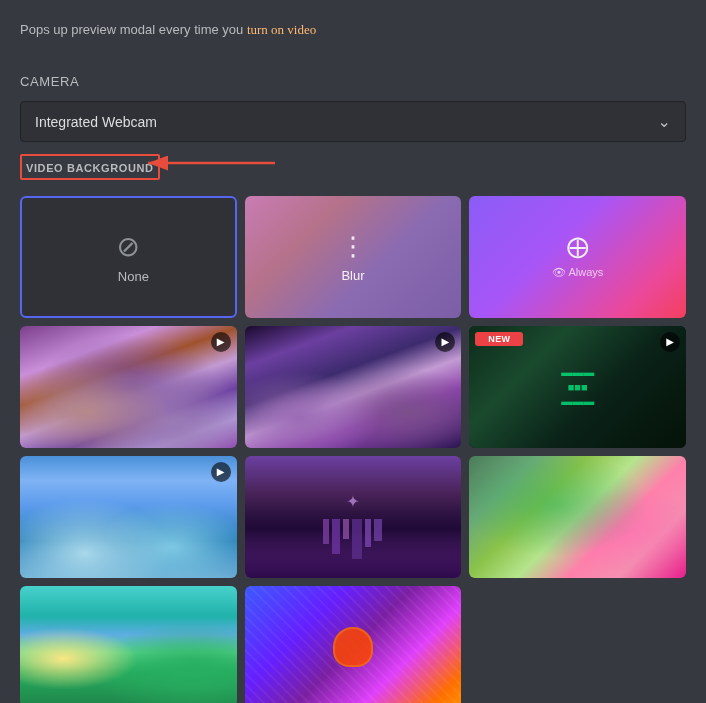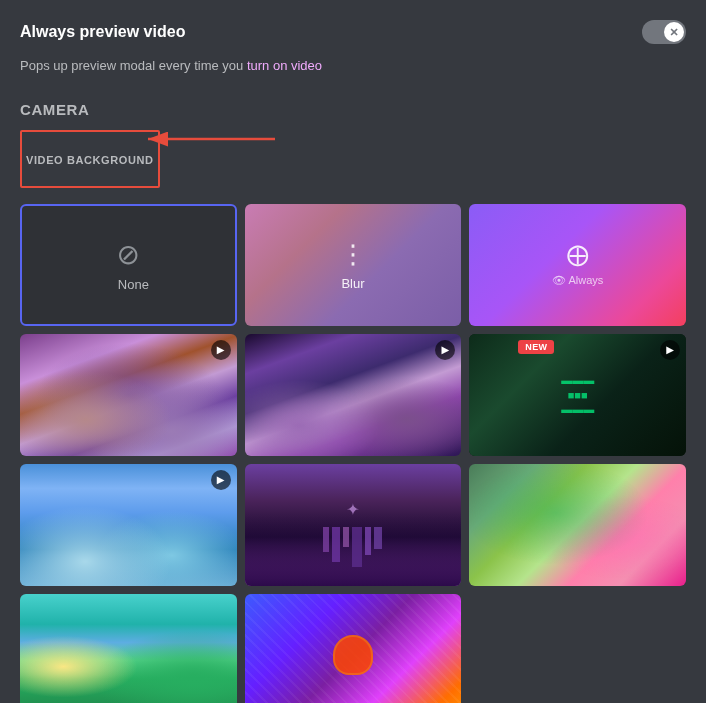--- a/index.html
+++ b/index.html
@@ -62,31 +62,32 @@
       line-height: 1;
     }
 
     .toggle-subtitle {
       font-size: 13px;
       color: #b9bbbe;
       margin-top: 2px;
     }
 
     .toggle-subtitle span {
-      color: #f0abfc;
+      color: #fdba74;
+      font-family: Liberation Serif, serif;
     }
 
     
     .section-label {
-      font-size: 15px;
-      font-weight: 700;
+      font-size: 13px;
+      font-weight: 400;
       color: #b9bbbe;
       letter-spacing: 0.6px;
       text-transform: uppercase;
-      margin-top: 16px;
+      margin-top: 24px;
     }
 
     
     .camera-dropdown {
       width: 100%;
       background: #2f3136;
       border: 1px solid #202225;
       border-radius: 4px;
       padding: 10px 14px;
       display: flex;
@@ -105,21 +106,21 @@
     .video-bg-label {
       font-size: 11px;
       font-weight: 700;
       color: #b9bbbe;
       letter-spacing: 0.6px;
       text-transform: uppercase;
     }
 
     .red-box {
       border: 2px solid #e74c3c;
-      padding: 18px 4px;
+      padding: 2px 4px;
       border-radius: 2px;
     }
 
     
     .bg-grid {
       display: grid;
       grid-template-columns: repeat(3, 1fr);
       gap: 8px;
       margin-top: 4px;
     }
@@ -201,24 +202,23 @@
     }
 
     .new-badge {
       position: absolute;
       top: 6px;
       left: 6px;
       background: #ed4245;
       color: white;
       font-size: 9px;
       font-weight: 800;
-      padding: 2px 7px;
+      padding: 2px 13px;
       border-radius: 3px;
       letter-spacing: 0.3px;
-      margin-left: 43px;
     }
 
     
     .toggle-area {
       display: flex;
       flex-direction: column;
       gap: 4px;
     }
 
     
@@ -236,37 +236,33 @@
       top: -6px;
       pointer-events: none;
     }
 
   </style>
 </head>
 <body>
 
 <div class="settings-container">
 
-  <div class="toggle-row">
-    <span class="toggle-title">Always preview video</span>
-    <div class="toggle-switch">
-      <div class="toggle-knob">
-        <span class="toggle-x">✕</span>
-      </div>
-    </div>
-  </div>
 
   <div class="toggle-area">
     <div class="toggle-subtitle">
       Pops up preview modal every time you <span>turn on video</span>
     </div>
   </div>
 
   <div class="section-label">CAMERA</div>
 
+  <div class="camera-dropdown">
+    <span>Integrated Webcam</span>
+    <span class="chevron-down">⌄</span>
+  </div>
 
   <div class="annotation-container">
     <div class="red-box">
       <span class="video-bg-label">VIDEO BACKGROUND</span>
     </div>
 
     <svg class="big-arrow" width="140" height="30" viewBox="0 0 140 30">
       <defs>
         <marker id="arrowhead" markerWidth="8" markerHeight="6" refX="8" refY="3" orient="auto">
           <polygon points="0 0, 8 3, 0 6" fill="#e74c3c"></polygon>

